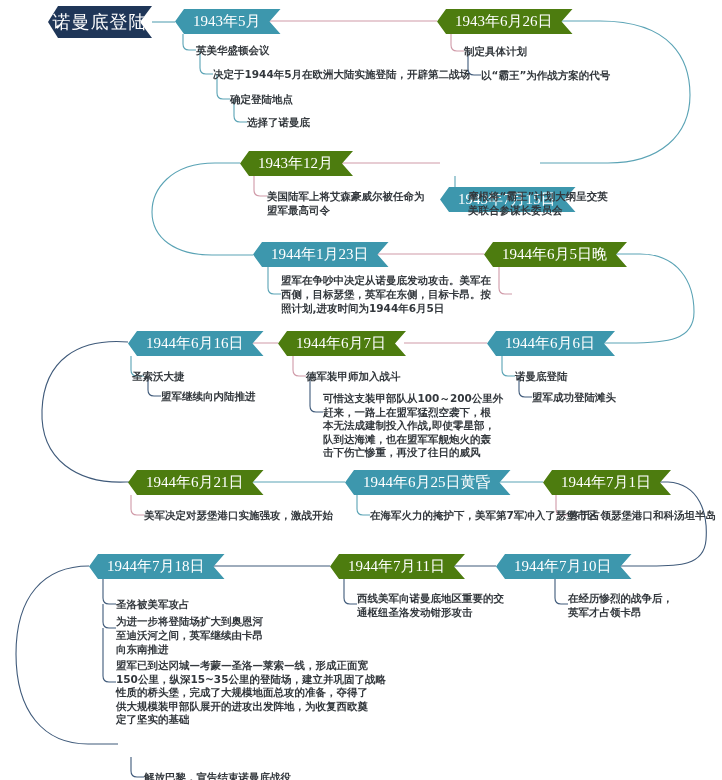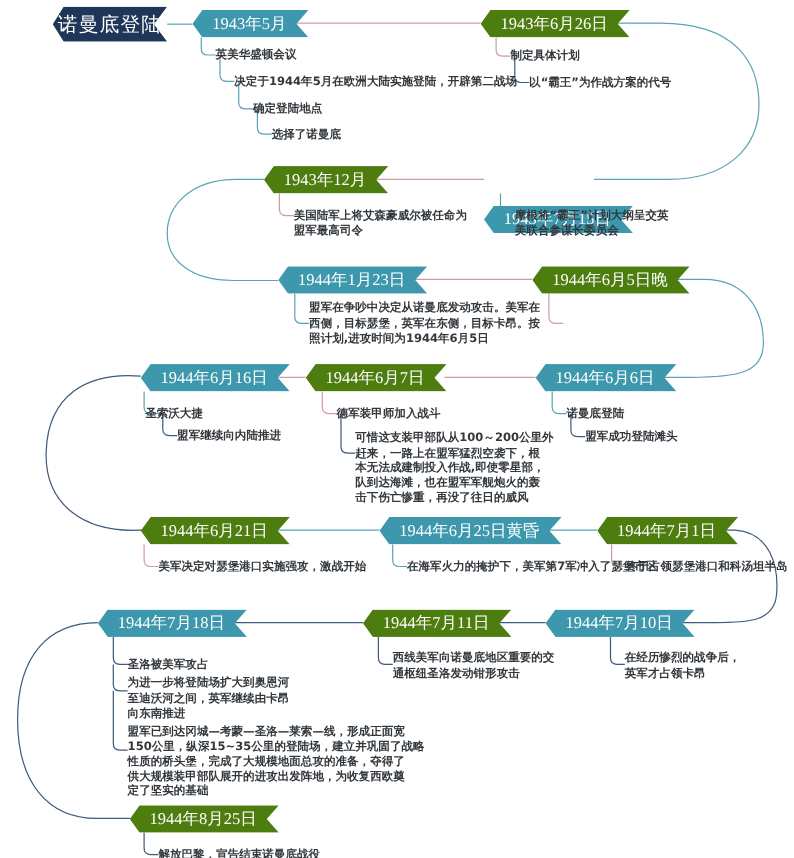--- a/index.html
+++ b/index.html
@@ -234,18 +234,15 @@
   </div>
   <div class="leaf" style="left:357px;top:591px;">西线美军向诺曼底地区重要的交
 通枢纽圣洛发动钳形攻击</div>
 
   <div class="node teal" style="left:496px;top:554px;">
     <span>1944年7月10日</span>
   </div>
   <div class="leaf" style="left:568px;top:591px;">在经历惨烈的战争后，
 英军才占领卡昂</div>
 
-  <div class="node pink" style="left:118px;top:732px;">
-    <span>1944年8月25日</span>
-  </div>
   <div class="leaf" style="left:144px;top:770px;">解放巴黎，宣告结束诺曼底战役</div>
 
 </div>
 
 </body></html>

